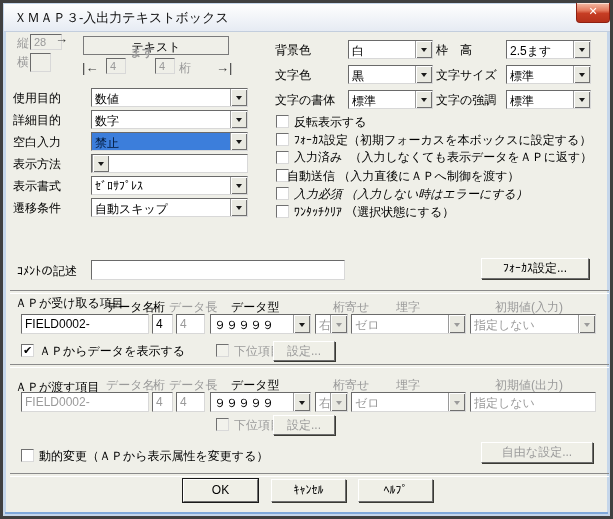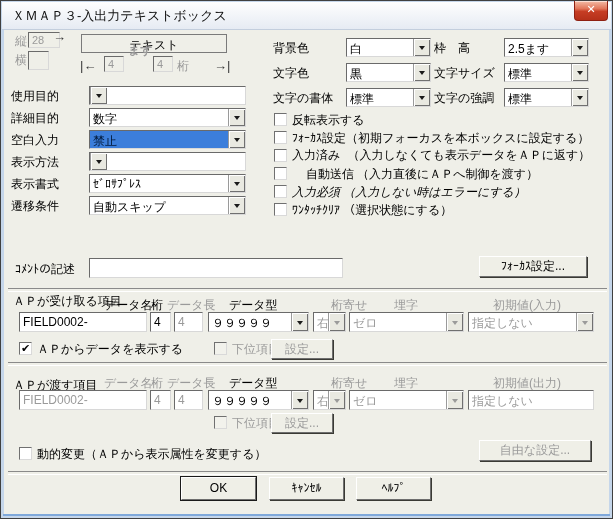--- a/index.html
+++ b/index.html
@@ -1,18 +1,18 @@
 <!DOCTYPE html>
 <html><head>
 <meta charset="utf-8">
 <style>
   html,body{margin:0;padding:0;background:#fff;}
   .window{
     position:relative;width:613px;height:519px;box-sizing:border-box;
-    background:#EFEFE8;border:1px solid #404040;
+    background:#EFEFE8;border:3px solid #404040;
     box-shadow:inset 0 0 0 3px #C5D6EA;
     font-family:"Liberation Sans","DejaVu Sans",sans-serif;
     font-size:12px;color:#000;overflow:hidden;
   }
   .titlebar{
     position:absolute;left:1px;top:1px;width:609px;height:27px;
     background:linear-gradient(#FEFEFE,#E6EBF3);
     border-bottom:1px solid #C3CEDD;
   }
   .title-text{position:absolute;left:10px;top:0;line-height:27px;font-size:13px;color:#111;white-space:nowrap;}
@@ -89,20 +89,21 @@
   <div class="pbox" style="left:80px;top:33px;width:146px;height:19px;">テキスト</div>
   <span class="arrow" style="left:79px;top:57px;">|←</span>
   <div class="tfield grayed" style="left:103px;top:55px;width:20px;height:16px;font-size:11px;padding-top:1px;">4</div>
   <span class="lbl g" style="left:127px;top:42px;font-weight:bold;">ます</span>
   <div class="tfield grayed" style="left:152px;top:55px;width:20px;height:16px;font-size:11px;padding-top:1px;">4</div>
   <span class="lbl g" style="left:176px;top:58px;">桁</span>
   <span class="arrow" style="left:213px;top:57px;">→|</span>
 
   <span class="lbl" style="left:10px;top:88px;">使用目的</span>
   <div class="combo" style="left:88px;top:85px;width:157px;">
+    <span class="val">数値</span>
     <span class="cbtn">
         <span class="tri"></span>
       </span>
   </div>
   <span class="lbl" style="left:10px;top:110px;">詳細目的</span>
   <div class="combo" style="left:88px;top:107px;width:157px;">
     <span class="val">数字</span>
     <span class="cbtn">
         <span class="tri"></span>
       </span>
@@ -178,21 +179,21 @@
       </span>
   </div>
 
   <div class="cb" style="left:273px;top:112px;"></div>
   <span class="lbl" style="left:291px;top:112px;">反転表示する</span>
   <div class="cb" style="left:273px;top:130px;"></div>
   <span class="lbl" style="left:291px;top:130px;">ﾌｫｰｶｽ設定（初期フォーカスを本ボックスに設定する）</span>
   <div class="cb" style="left:273px;top:148px;"></div>
   <span class="lbl" style="left:291px;top:148px;font-family:Liberation Mono, monospace;">入力済み （入力しなくても表示データをＡＰに返す）</span>
   <div class="cb" style="left:273px;top:166px;"></div>
-  <span class="lbl" style="left:305px;top:166px;font-family:Liberation Serif, serif;">自動送信 （入力直後にＡＰへ制御を渡す）</span>
+  <span class="lbl" style="left:284px;top:166px;">自動送信 （入力直後にＡＰへ制御を渡す）</span>
   <div class="cb" style="left:273px;top:184px;"></div>
   <span class="lbl" style="left:291px;top:184px;font-style:italic;">入力必須 （入力しない時はエラーにする）</span>
   <div class="cb" style="left:273px;top:202px;"></div>
   <span class="lbl" style="left:291px;top:202px;">ﾜﾝﾀｯﾁｸﾘｱ （選択状態にする）</span>
 
   <span class="lbl" style="left:14px;top:261px;">ｺﾒﾝﾄの記述</span>
   <div class="tfield" style="left:88px;top:257px;width:254px;height:20px;"></div>
   <div class="btn" style="left:478px;top:255px;width:108px;height:21px;">ﾌｫｰｶｽ設定...</div>
 
   <div class="groove" style="left:7px;top:287px;width:599px;"></div>

